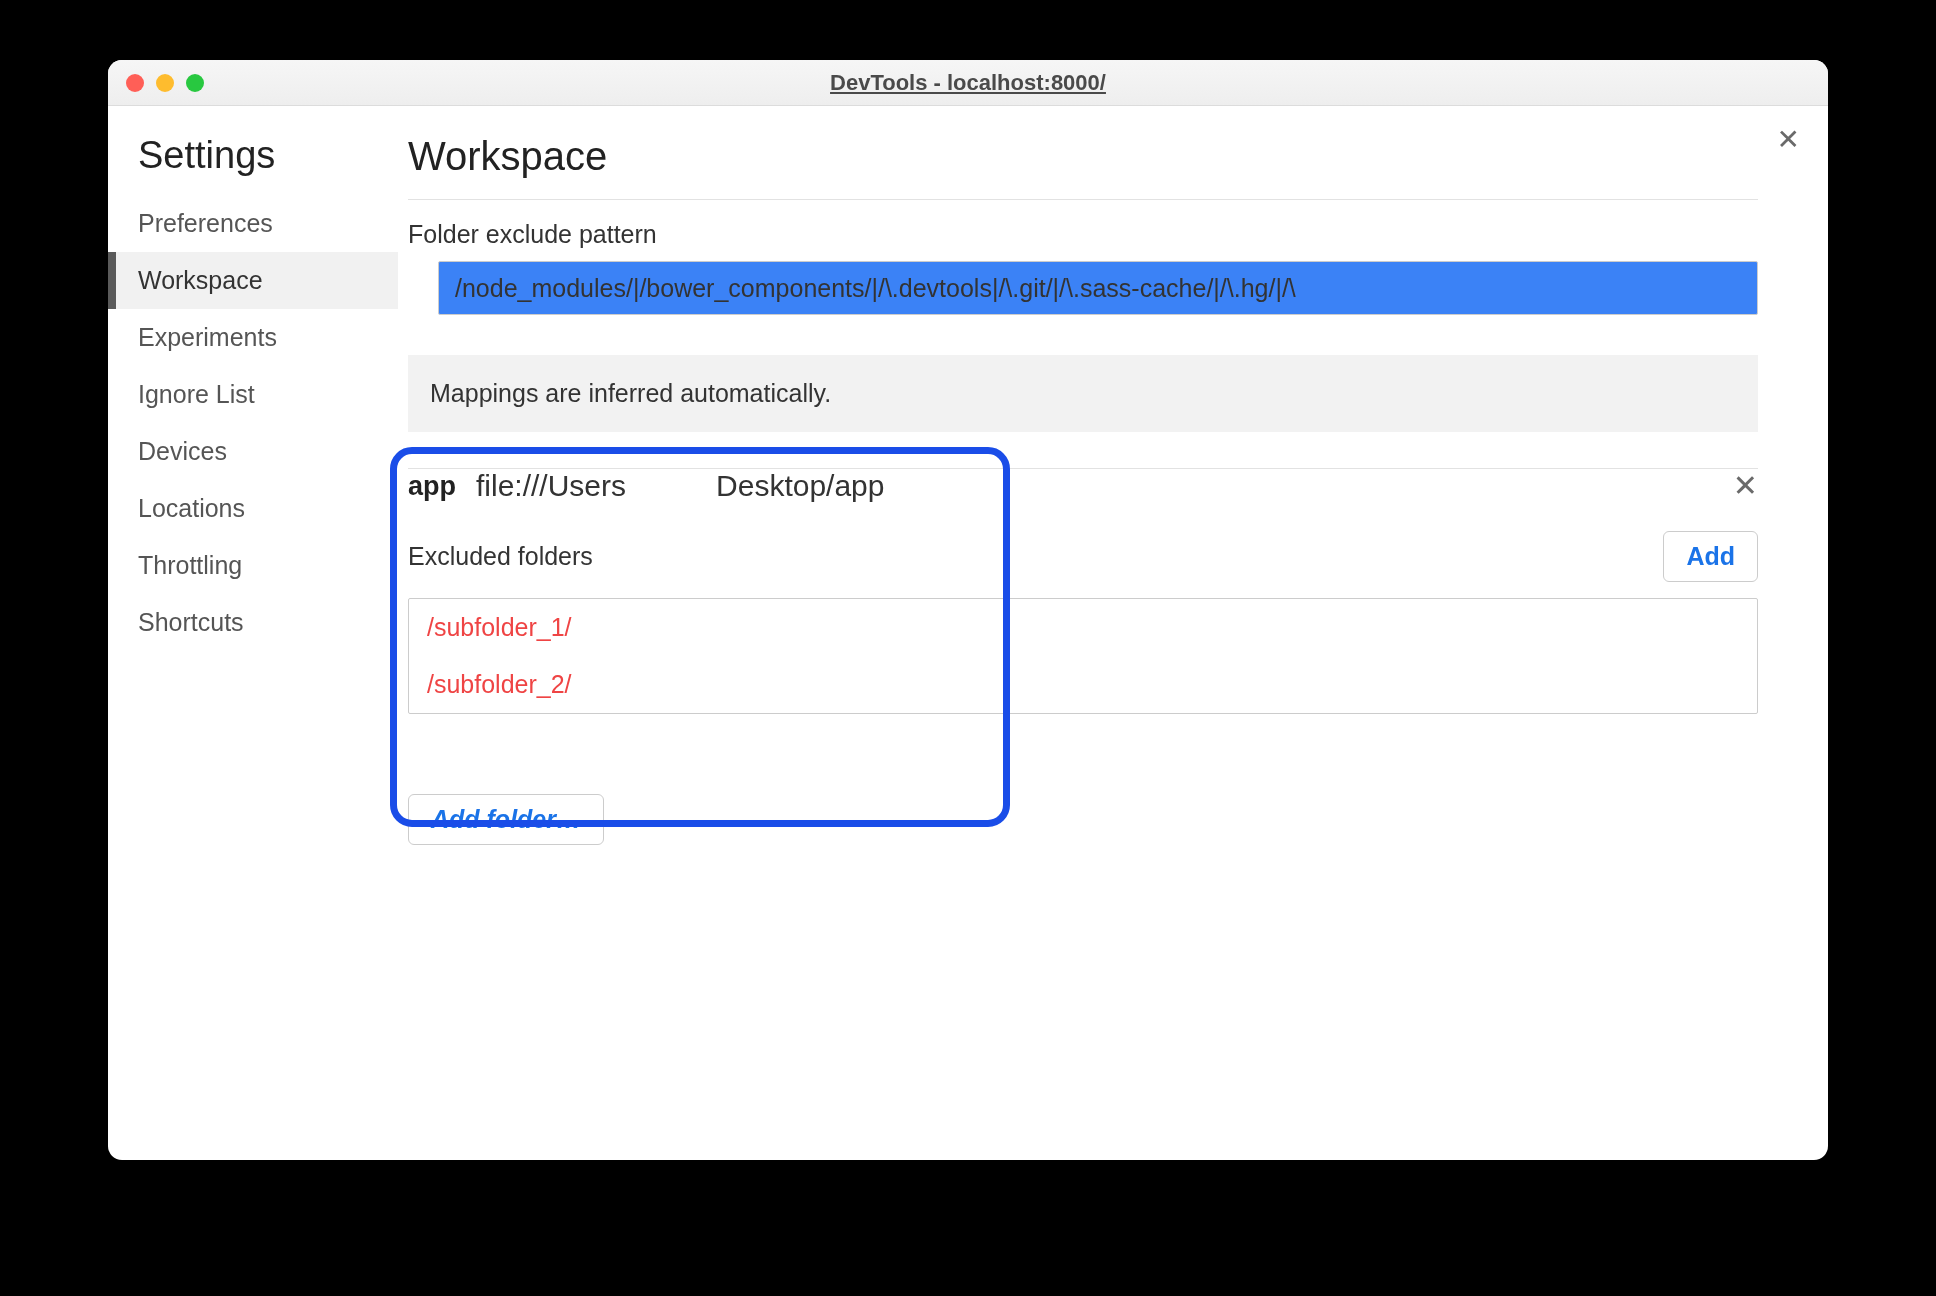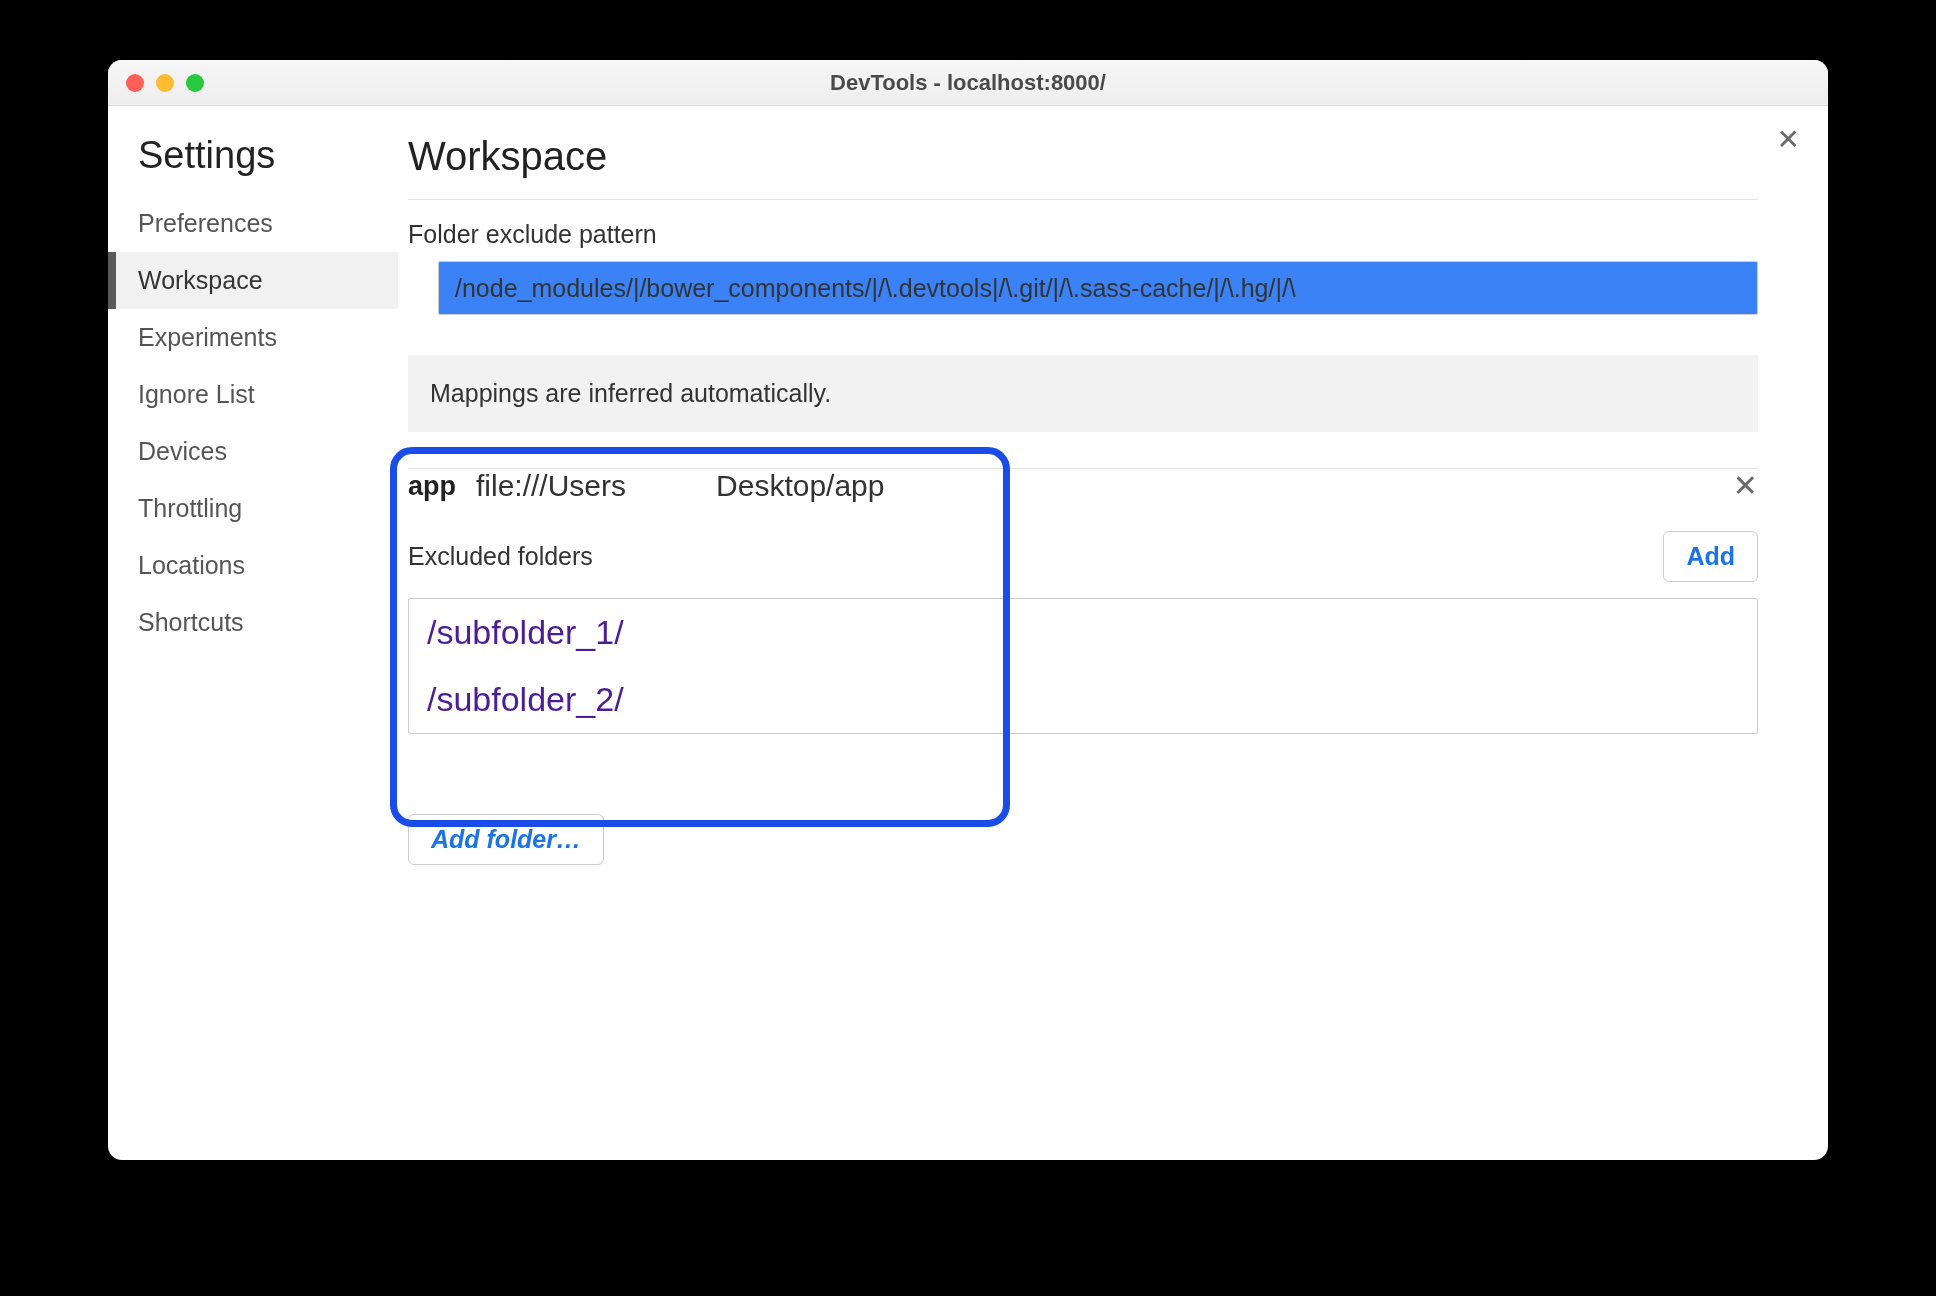--- a/index.html
+++ b/index.html
@@ -38,20 +38,21 @@
     .dot-yellow { background: #febc2e; }
     .dot-green { background: #28c840; }
     .win-title {
       position: absolute;
       left: 0; right: 0;
       text-align: center;
       font-size: 22px;
       font-weight: 600;
       color: #4a4a4a;
       pointer-events: none;
+      text-decoration: underline;
     }
     .body {
       flex: 1;
       display: flex;
       position: relative;
     }
     .close-x {
       position: absolute;
       top: 20px;
       right: 28px;
@@ -170,22 +171,22 @@
       border-radius: 6px;
       cursor: pointer;
       font-family: inherit;
     }
     .add-btn { margin-left: auto; }
     .excluded-list {
       border: 1px solid #ccc;
       border-radius: 2px;
     }
     .excluded-item {
-      font-size: 34px;
-      color: #4c1d95;
+      font-size: 25px;
+      color: #ef4444;
       padding: 14px 18px;
     }
     .add-folder-btn {
       margin-top: 80px;
       font-style: italic;
     }
     .highlight-box {
       position: absolute;
       border: 7px solid #1a4de8;
       border-radius: 22px;
@@ -208,22 +209,22 @@
   <div class="body">
     <div class="close-x">✕</div>
 
     <div class="sidebar">
       <div class="sidebar-title">Settings</div>
       <div class="sidebar-item">Preferences</div>
       <div class="sidebar-item active">Workspace</div>
       <div class="sidebar-item">Experiments</div>
       <div class="sidebar-item">Ignore List</div>
       <div class="sidebar-item">Devices</div>
+      <div class="sidebar-item">Locations</div>
       <div class="sidebar-item">Throttling</div>
-      <div class="sidebar-item">Locations</div>
       <div class="sidebar-item">Shortcuts</div>
     </div>
 
     <div class="main">
       <div class="main-title">Workspace</div>
 
       <div class="field-label">Folder exclude pattern</div>
       <input class="text-input" type="text" value="/node_modules/|/bower_components/|/\.devtools|/\.git/|/\.sass-cache/|/\.hg/|/\" style="">
 
       <div class="info-banner">Mappings are inferred automatically.</div>

